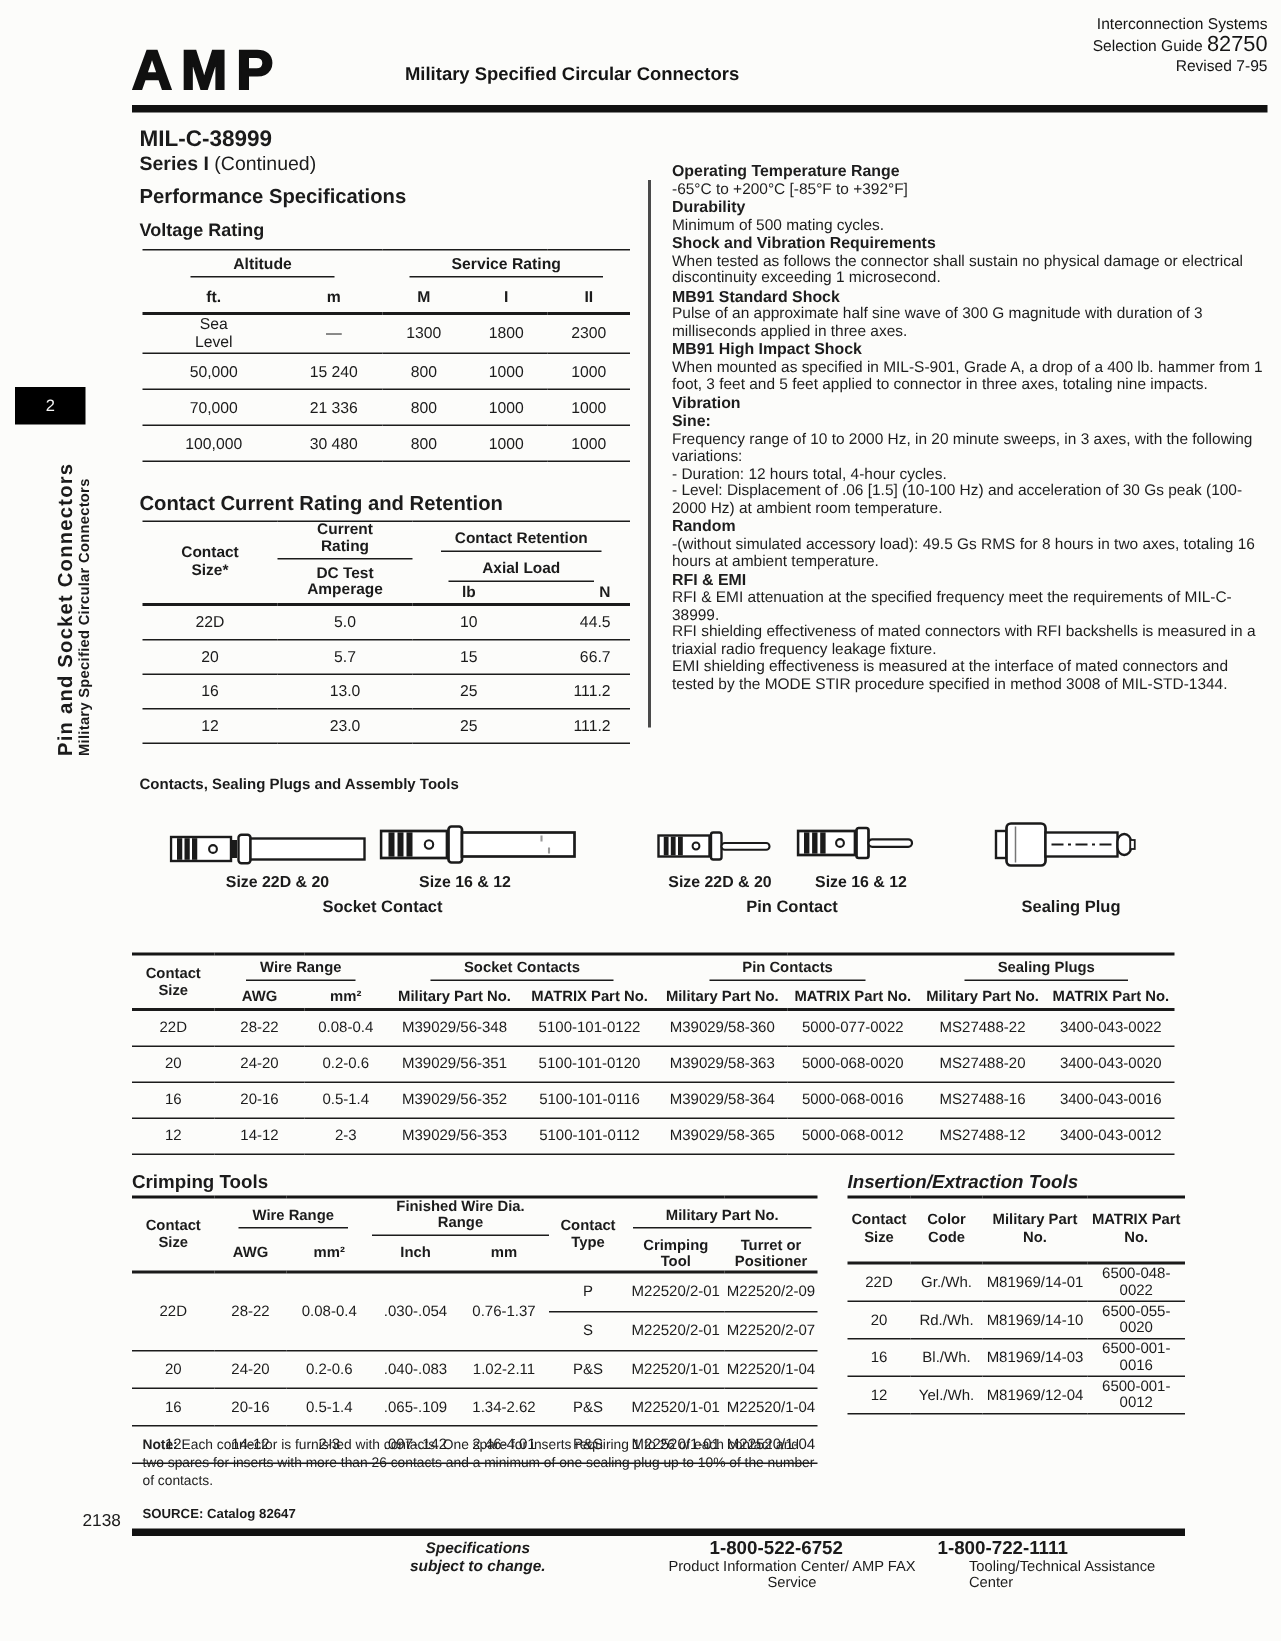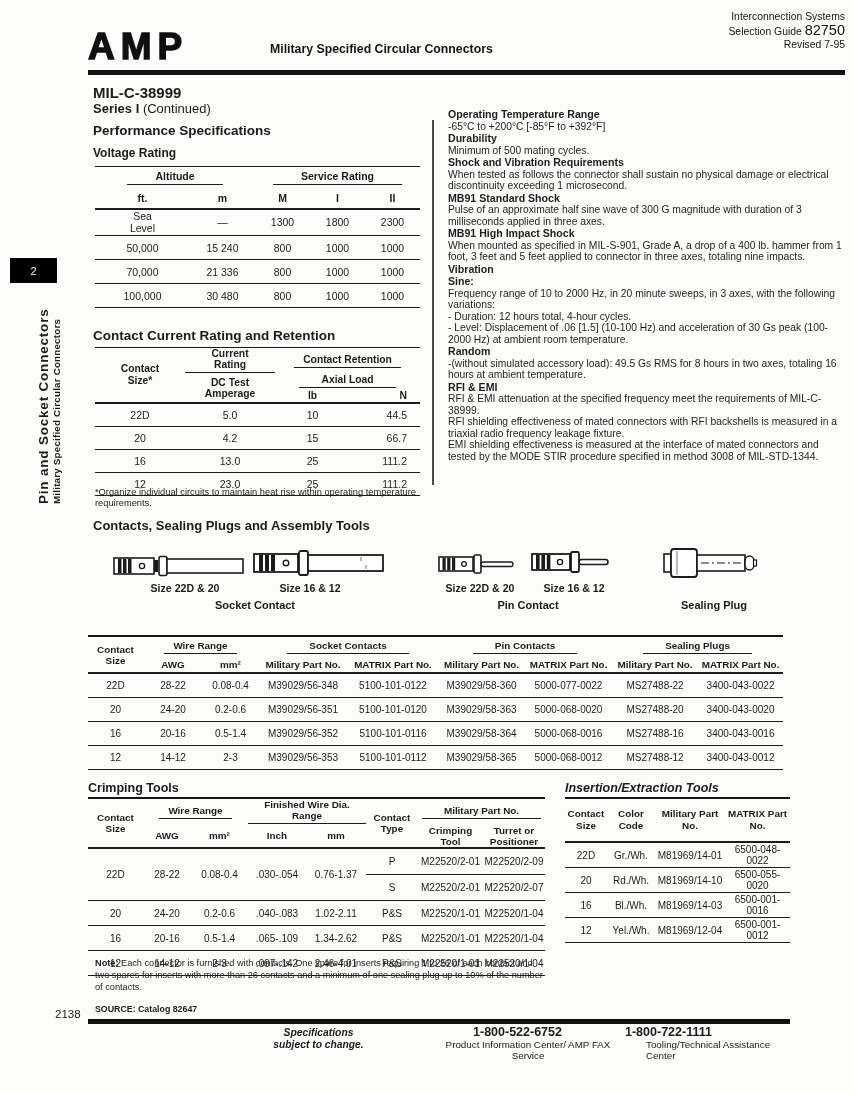--- a/index.html
+++ b/index.html
@@ -23,21 +23,21 @@
   .side-rot .l1{font-size:13.5px;font-weight:800;letter-spacing:.8px;white-space:nowrap;line-height:15px;}
   .side-rot .l2{font-size:9.8px;font-weight:700;letter-spacing:.2px;white-space:nowrap;line-height:12px;}
 
   
   .t1{left:93px;top:84px;font-size:15px;font-weight:800;}
   .t2{left:93px;top:101px;font-size:13px;}
   .t2 b{font-weight:800;}
   .h-perf{left:93px;top:123px;font-size:13.5px;font-weight:800;}
   .h-volt{left:93px;top:146px;font-size:12px;font-weight:800;}
   .h-curr{left:93px;top:328px;font-size:13.5px;font-weight:800;}
-  .h-contacts{left:93px;top:518px;font-size:13px;font-weight:800;}
+  .h-contacts{left:93px;top:518px;font-size:10px;font-weight:800;}
   .h-crimp{left:88px;top:781px;font-size:12.5px;font-weight:800;}
   .h-insert{left:565px;top:781px;font-size:12.5px;font-weight:800;font-style:italic;}
 
   
   table{border-collapse:collapse;table-layout:fixed;}
   th,td{padding:0;text-align:center;font-weight:normal;white-space:pre-line;vertical-align:middle;}
   .u{display:inline-block;border-bottom:1.5px solid #1b1b1b;padding:0 28px 2px;}
   .u-sm{display:inline-block;border-bottom:1.5px solid #1b1b1b;padding:0 9px 2px;}
   .u-md{display:inline-block;border-bottom:1.5px solid #1b1b1b;padding:0 22px 2px;}
 
@@ -218,39 +218,38 @@
       <th class="hb num-r">N</th>
     </tr>
     <tr class="br">
       <td>22D</td>
       <td>5.0</td>
       <td>10</td>
       <td class="num-r">44.5</td>
     </tr>
     <tr class="br">
       <td>20</td>
-      <td>4.2</td>
+      <td>5.7</td>
       <td>15</td>
       <td class="num-r">66.7</td>
     </tr>
     <tr class="br">
       <td>16</td>
       <td>13.0</td>
       <td>25</td>
       <td class="num-r">111.2</td>
     </tr>
     <tr class="br">
       <td>12</td>
       <td>23.0</td>
       <td>25</td>
       <td class="num-r">111.2</td>
     </tr>
   </tbody>
     </table>
-  <div class="abs fnote">*Organize individual circuits to maintain heat rise within operating temperature requirements.</div>
 
   <div class="abs col-divider"></div>
   <div class="abs specs">
     <div class="spec">
         <div class="sh">Operating Temperature Range</div>
         <div class="pre">-65°C to +200°C [-85°F to +392°F]</div>
       </div>
     <div class="spec">
         <div class="sh">Durability</div>
         <div class="pre">Minimum of 500 mating cycles.</div>

